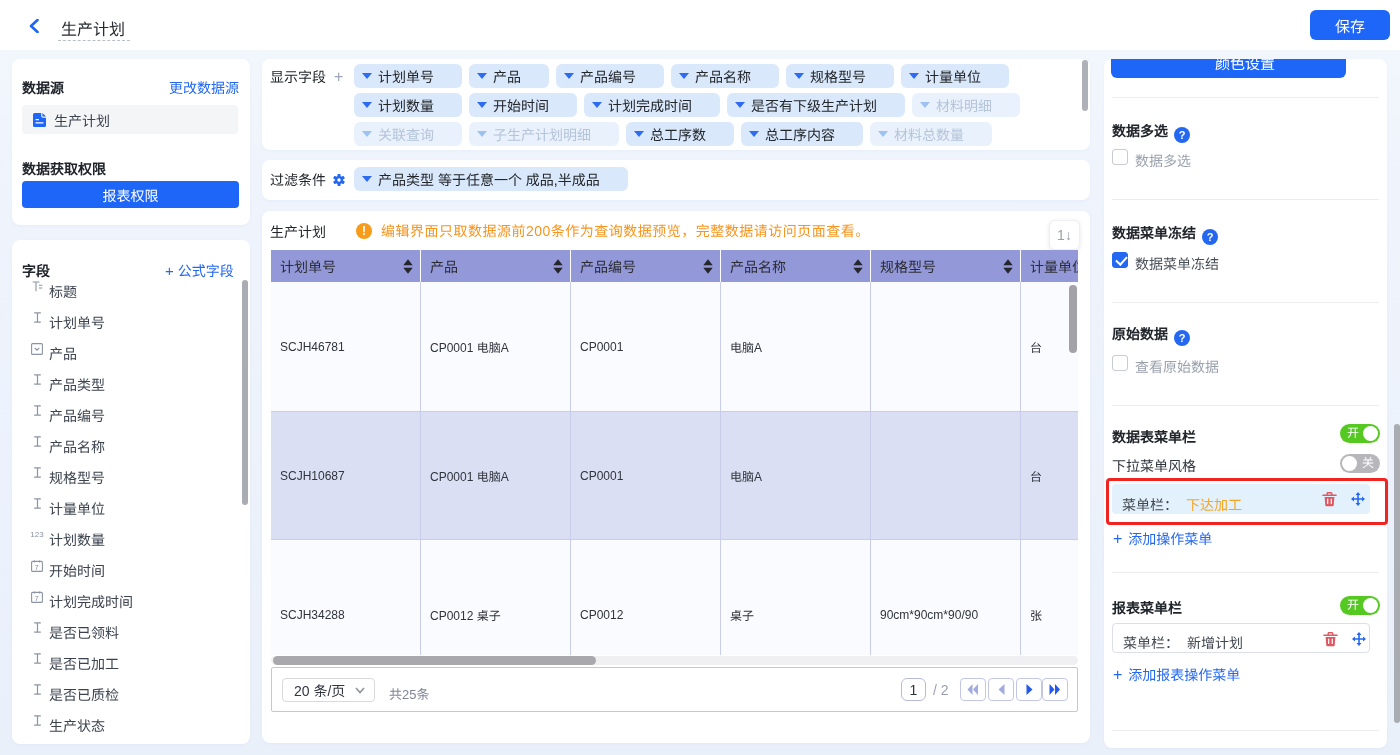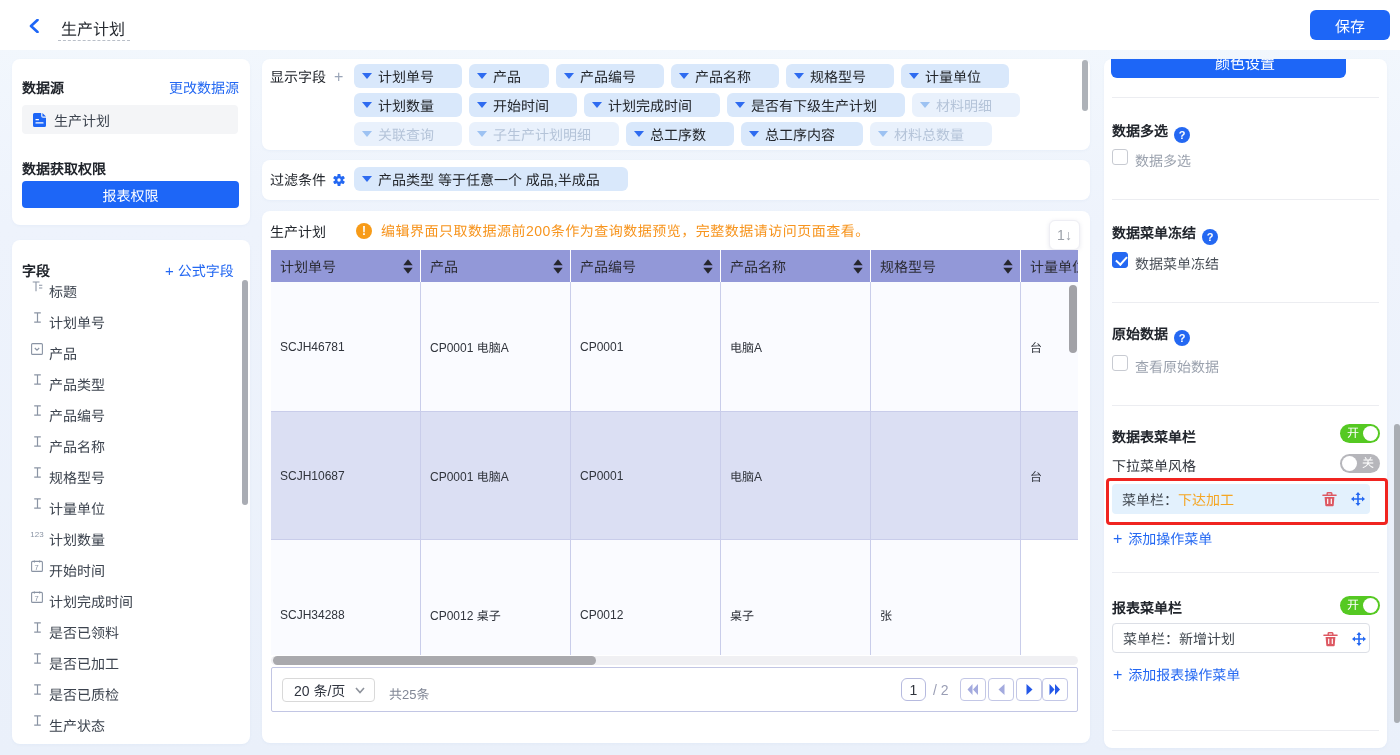--- a/index.html
+++ b/index.html
@@ -32,21 +32,21 @@
 .cb.on:after{content:"";position:absolute;left:4.5px;top:1px;width:5px;height:9px;border:solid #fff;border-width:0 2px 2px 0;transform:rotate(42deg);}
 .cblabel{position:absolute;font-size:14px;color:#9ba2ae;}
 .toggle{position:absolute;width:40px;height:19px;border-radius:10px;font-size:12px;color:#fff;}
 .toggle .knob{position:absolute;top:2px;width:15px;height:15px;border-radius:50%;background:#fff;}
 .toggle.on{background:#55c922;}
 .toggle.on .knob{right:2px;}
 .toggle.on .txt{position:absolute;left:7px;top:3px;line-height:1;}
 .toggle.off{background:#b6b6bb;}
 .toggle.off .knob{left:2px;}
 .toggle.off .txt{position:absolute;right:6px;top:3px;line-height:1;}
-.menurow{position:absolute;left:1112px;width:258px;height:30px;border-radius:4px;display:flex;align-items:center;font-size:14px;color:#40474f;}
+.menurow{position:absolute;left:1112px;width:258px;height:30px;border-radius:4px;display:flex;align-items:flex-end;font-size:14px;color:#40474f;gap:8px;}
 .addlink{position:absolute;left:1113px;font-size:14px;color:#2468f2;}
 .addlink .p{font-size:16px;margin-right:6px;color:#2468f2;}
 
 #tablewrap{position:absolute;left:271px;top:250px;width:807px;height:405px;overflow:hidden;}
 .trow{display:flex;width:900px;}
 .th{width:150px;flex:none;height:32px;background:#9298d8;display:flex;align-items:center;padding:0 9px;font-size:14px;color:#2b2b33;position:relative;border-right:1px solid #fdfdfe;}
 .carets{position:absolute;right:7px;top:9px;}
 .td{width:150px;flex:none;display:flex;align-items:center;padding:0 9px;font-size:12px;color:#30343c;border-right:1px solid #c9cdea;border-bottom:1px solid #c9cdea;}
 .r1{height:130px;background:#fafbff;}
 .r2{height:128px;background:#dbdff3;}
@@ -252,20 +252,21 @@
       <div class="td r2">CP0001</div>
       <div class="td r2">电脑A</div>
       <div class="td r2"></div>
       <div class="td r2">台</div>
   </div>
   <div class="trow">
     <div class="td r3">SCJH34288</div>
       <div class="td r3">CP0012 桌子</div>
       <div class="td r3">CP0012</div>
       <div class="td r3">桌子</div>
+      <div class="td r3">90cm*90cm*90/90</div>
       <div class="td r3">张</div>
   </div>
 </div>
 <div class="abs" style="left:1069px;top:285px;width:8px;height:68px;background:#a2a2a7;border-radius:4px;"></div>
 <div class="abs" style="left:271px;top:656px;width:807px;height:9px;background:#f0f0f3;border-radius:4.5px;"></div>
 <div class="abs" style="left:273px;top:656px;width:323px;height:9px;background:#a9a9ad;border-radius:4.5px;"></div>
 
 <div id="pager"></div>
 <div class="abs" style="left:282px;top:678px;width:93px;height:24px;border:1px solid #d9d9d9;border-radius:4px;background:#fff;display:flex;align-items:center;padding-left:11px;font-size:14px;color:#303540;">20 条/页
   <svg style="position:absolute;right:9px;top:8px;" width="10" height="7" viewBox="0 0 10 7">

